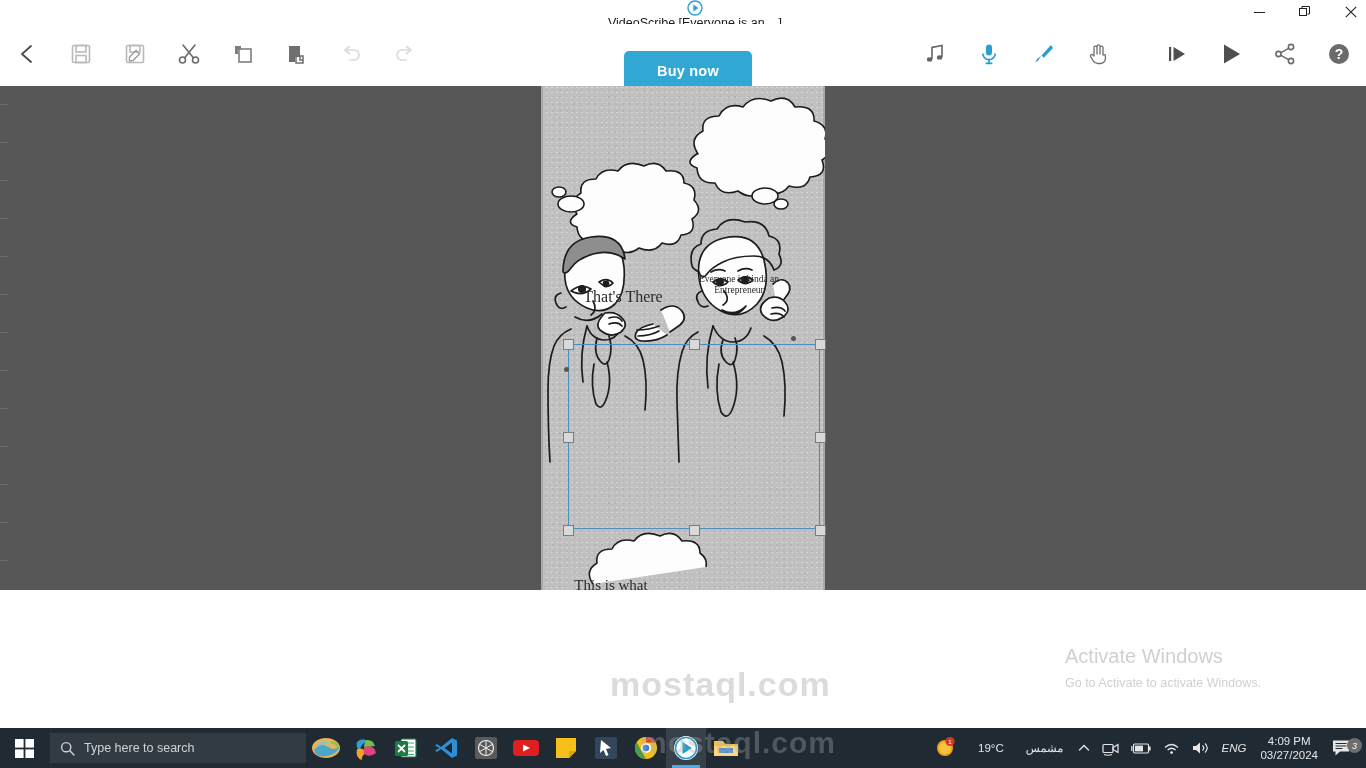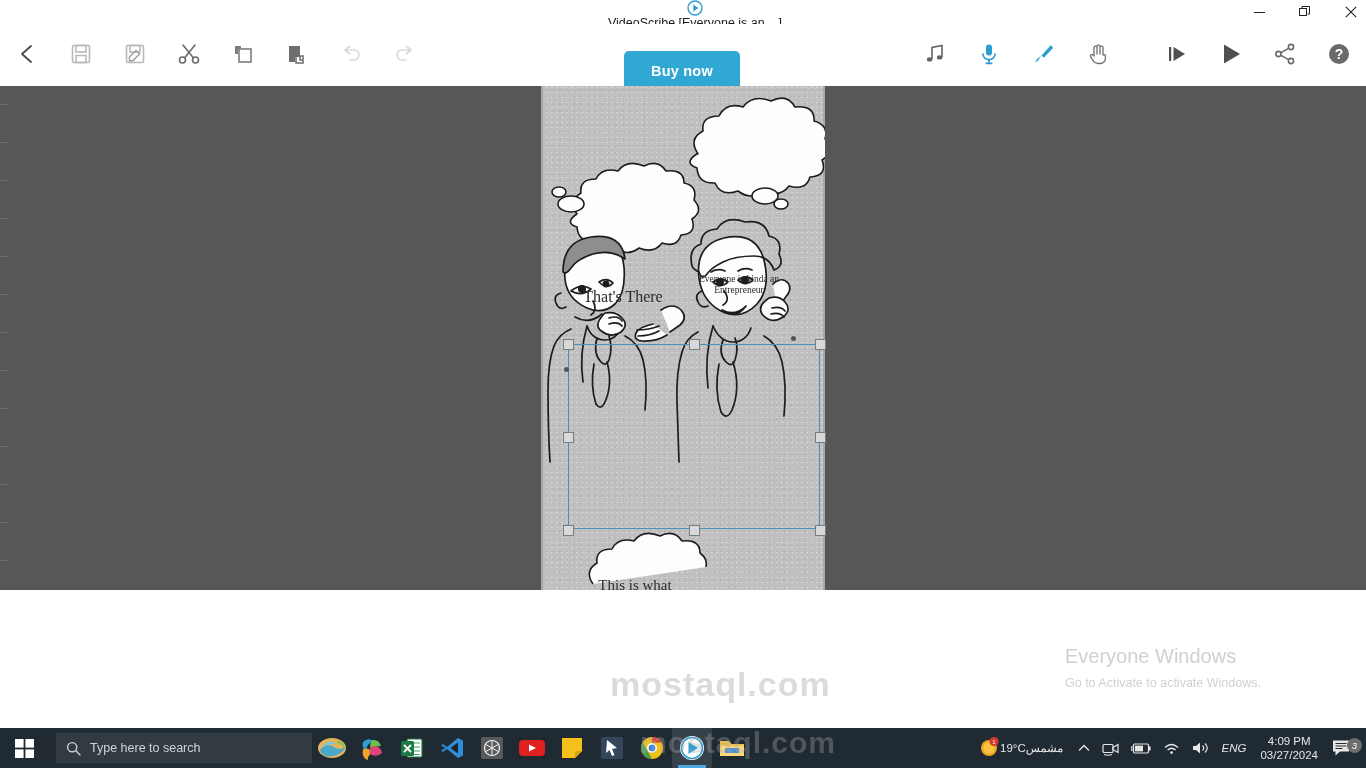--- a/index.html
+++ b/index.html
@@ -33,21 +33,21 @@
     background: #ffffff;
   }
   .tool {
     position: absolute; top: 30px; transform: translateY(-50%);
     display: flex; align-items: center; justify-content: center;
     width: 34px; height: 34px; cursor: pointer;
   }
   .tool svg { display: block; }
 
   .buynow {
-    position: absolute; left: 624px; top: 27px; width: 116px; height: 39px;
+    position: absolute; left: 624px; top: 27px; width: 128px; height: 39px;
     background: #31a8d4; border-radius: 5px; color: #fff;
     font-size: 14.5px; font-weight: bold; display: flex;
     align-items: center; justify-content: center; cursor: pointer;
     letter-spacing: .2px;
   }
   .trialtext {
     position: absolute; left: 0; right: 0; top: 68px; text-align: center;
     font-size: 11.5px; color: #2e2e2e;
   }
   .dashed-sep {
@@ -116,39 +116,39 @@
   
   .taskbar {
     position: absolute; bottom: 0; left: 0; width: 1366px; height: 40px;
     background: #1f2a33; display: flex; align-items: center;
   }
   .start-btn {
     width: 48px; height: 40px; display:flex; align-items:center; justify-content:center;
     cursor:pointer;
   }
   .search-box {
-    width: 256px; height: 30px; background: #333b42; margin-left: 8px;
+    width: 256px; height: 30px; background: #333b42; margin-left: 2px;
     display: flex; align-items: center; padding-left: 10px; cursor: text;
   }
   .search-box span { color: #cfd4d8; font-size: 12.5px; margin-left: 9px; }
   .tb-app {
     width: 40px; height: 40px; display:flex; align-items:center; justify-content:center;
     cursor:pointer; position: relative;
   }
   .tb-app.active { background: #36414a; }
   .tb-app.active::after {
     content:''; position:absolute; bottom:0; left:6px; width:28px; height:3px; background:#4fa8e0;
   }
   .tray {
     position:absolute; right: 0; top: 0; height: 40px; display:flex; align-items:center;
     color:#e6e6e6; font-size: 11.5px;
   }
   .tray-item { padding: 0 6px; display:flex; align-items:center; cursor:pointer;font-style:italic; }
   .clock { text-align: center; line-height: 14px; padding: 0 8px; cursor:pointer; }
-  .weather { display:flex; align-items:center; gap:0; padding: 0 8px; cursor: pointer; }
+  .weather { display:flex; align-items:center; gap:22px; padding: 0 8px; cursor: pointer; }
   .notif-badge {
     position:absolute; right: 4px; bottom: 4px; width: 15px; height: 15px; border-radius:50%;
     background:#6e6e6e; color:#fff; font-size:9px; display:flex; align-items:center;
     justify-content:center;
   }
 </style>
 </head>
 <body>
 
 <div id="app">
@@ -387,21 +387,21 @@
 
           <path d="M120 224 q12 -8 20 0 q7 8 -1 15 l-10 7" fill="#fdfdfd"></path>
           <path d="M112 238 q-14 3 -17 9 q-3 7 6 8 q14 1 25 -6" fill="#fdfdfd"></path>
           <path d="M96 244 q12 0 22 -4 M97 250 q12 0 21 -5"></path>
         </g>
       </svg>
     </div>
 
     <div class="bubble-text" style="left:573px; top:202px; width:100px; font-size:16px;">That's There</div>
     <div class="bubble-text" style="left:685px; top:176px; width:108px; font-size:9.5px;margin-top:12px;">Everyone is kinda an<br>Entrepreneur</div>
-    <div class="bubble-text" style="left:583px; top:491px; width:104px; font-size:15px;">This is what</div>
+    <div class="bubble-text" style="left:559px; top:491px; width:104px; font-size:15px;">This is what</div>
 
     <div class="selbox">
       <div class="handle" style="left:-6px; top:-6px;"></div>
       <div class="handle" style="left:120px; top:-6px;"></div>
       <div class="handle" style="left:246px; top:-6px;"></div>
       <div class="handle" style="left:-6px; top:87px;"></div>
       <div class="handle" style="left:246px; top:87px;"></div>
       <div class="handle" style="left:-6px; top:180px;"></div>
       <div class="handle" style="left:120px; top:180px;"></div>
       <div class="handle" style="left:246px; top:180px;"></div>
@@ -422,21 +422,21 @@
 
     
     
 
     
     
     
     
   </div>
 
-  <div class="watermark">Everyone Windows</div>
+  <div class="watermark">Activate Windows</div>
   <div class="watermark sub">Go to Activate to activate Windows.</div>
   <div class="mostaql">mostaql.com</div>
   <div class="mostaql2">mostaql.com</div>
 
   <div class="taskbar">
 
     <div class="start-btn">
       <svg width="19" height="19" viewBox="0 0 19 19">
         <rect x="0" y="0" width="8.6" height="8.6" fill="#fff"></rect>
         <rect x="10.4" y="0" width="8.6" height="8.6" fill="#fff"></rect>

